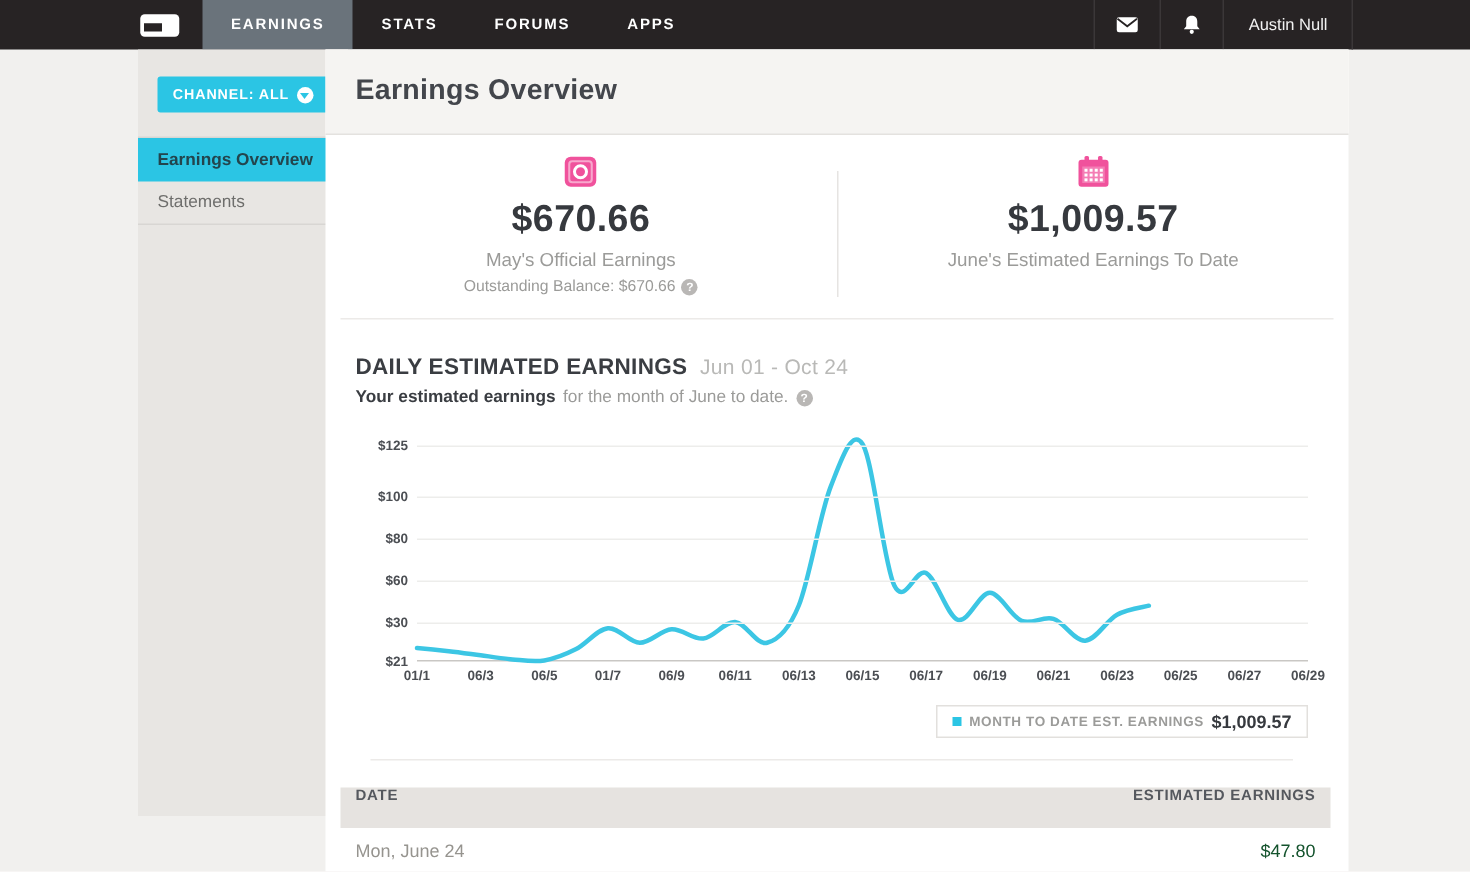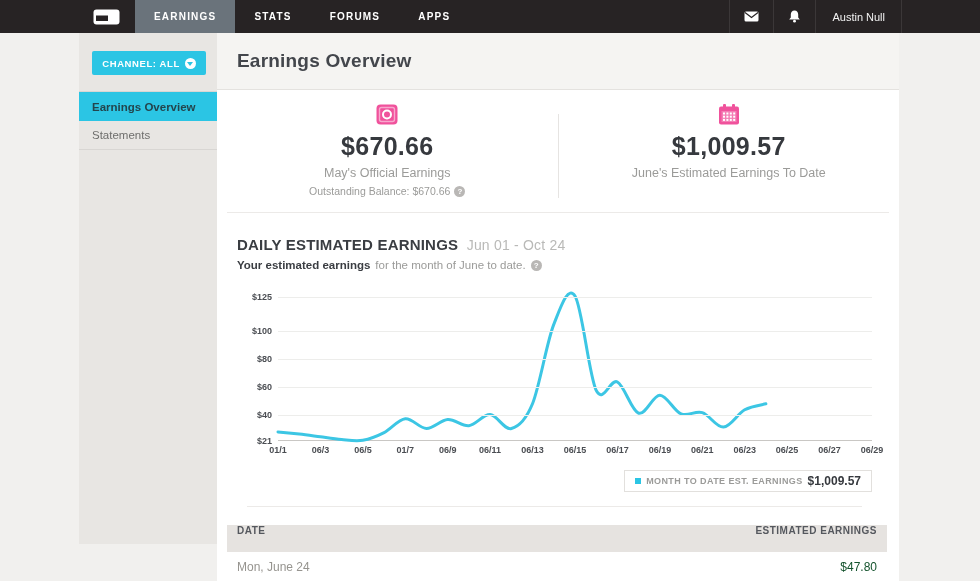--- a/index.html
+++ b/index.html
@@ -12,21 +12,21 @@
   .nav-logo { width:58px; margin-left:77px; display:flex; align-items:center; justify-content:center; }
   .nav-tabs { display:flex; align-items:stretch; }
   .nav-tab { display:flex; align-items:center; padding:0 19px; color:#ffffff; font-size:10px; font-weight:bold; letter-spacing:1.2px; cursor:pointer; }
   .nav-tab.active { background:#6a737b; }
   .nav-right { margin-left:auto; display:flex; align-items:stretch; }
   .nav-icon-btn { display:flex; align-items:center; padding:0 14px; border-left:1px solid #3b3738; }
   .nav-user { display:flex; align-items:center; padding:0 16px; border-left:1px solid #3b3738; border-right:1px solid #3b3738; color:#f2f2f2; font-size:11px; }
   .nav-spacer-right { width:78px; }
 
   
-  .sidebar { position:absolute; top:33px; left:79px; width:140px; height:511px; background:#e8e6e3; }
+  .sidebar { position:absolute; top:33px; left:92px; width:140px; height:511px; background:#e8e6e3; }
   .channel-btn { margin:18px 13px 16px 13px; height:24px; width:114px; background:#2bc5e4; border:none; border-radius:2px; color:#fff; font-family:"Liberation Sans",sans-serif; font-size:9.5px; font-weight:bold; letter-spacing:0.6px; display:flex; align-items:center; justify-content:center; gap:5px; cursor:pointer; }
   .channel-caret { width:11px; height:11px; background:#fff; border-radius:50%; display:inline-flex; align-items:center; justify-content:center; }
   .channel-caret::after { content:""; width:0; height:0; border-left:3px solid transparent; border-right:3px solid transparent; border-top:4px solid #2bc5e4; margin-top:1px; }
   .side-items { border-top:1px solid #d8d6d3; }
   .side-item { height:29px; display:flex; align-items:center; padding-left:13px; font-size:11.5px; color:#6e6e6c; border-bottom:1px solid #d8d6d3; cursor:pointer; }
   .side-item.active { background:#2bc5e4; color:#23454d; font-weight:bold; border-bottom:none; }
 
   
   .main { position:absolute; top:33px; left:217px; width:682px; height:548px; background:#ffffff; }
   .page-header { height:57px; background:#f5f4f2; border-bottom:1px solid #e4e2df; display:flex; align-items:center; padding-left:20px; }
@@ -185,21 +185,21 @@
         </svg>
       <div class="gridline" style="top: 2.7px;"></div>
           <div class="y-label" style="top: 2.7px; right: 600px;">$125</div>
           <div class="gridline" style="top: 37.4px;"></div>
           <div class="y-label" style="top: 37.4px; right: 600px;">$100</div>
           <div class="gridline" style="top: 65.1px;"></div>
           <div class="y-label" style="top: 65.1px; right: 600px;">$80</div>
           <div class="gridline" style="top: 92.9px;"></div>
           <div class="y-label" style="top: 92.9px; right: 600px;">$60</div>
           <div class="gridline" style="top: 120.6px;"></div>
-          <div class="y-label" style="top: 120.6px; right: 600px;">$40</div>
+          <div class="y-label" style="top: 120.6px; right: 600px;">$30</div>
           <div class="gridline" style="top: 147px; background: transparent;"></div>
           <div class="y-label" style="top: 147px; right: 600px;">$21</div>
         </div>
       <div class="x-labels" id="x-labels">
           <div class="x-label" style="left: 0px;">01/1</div>
           <div class="x-label" style="left: 42.4px;">06/3</div>
           <div class="x-label" style="left: 84.9px;">06/5</div>
           <div class="x-label" style="left: 127.3px;">01/7</div>
           <div class="x-label" style="left: 169.7px;">06/9</div>
           <div class="x-label" style="left: 212.1px;">06/11</div>

